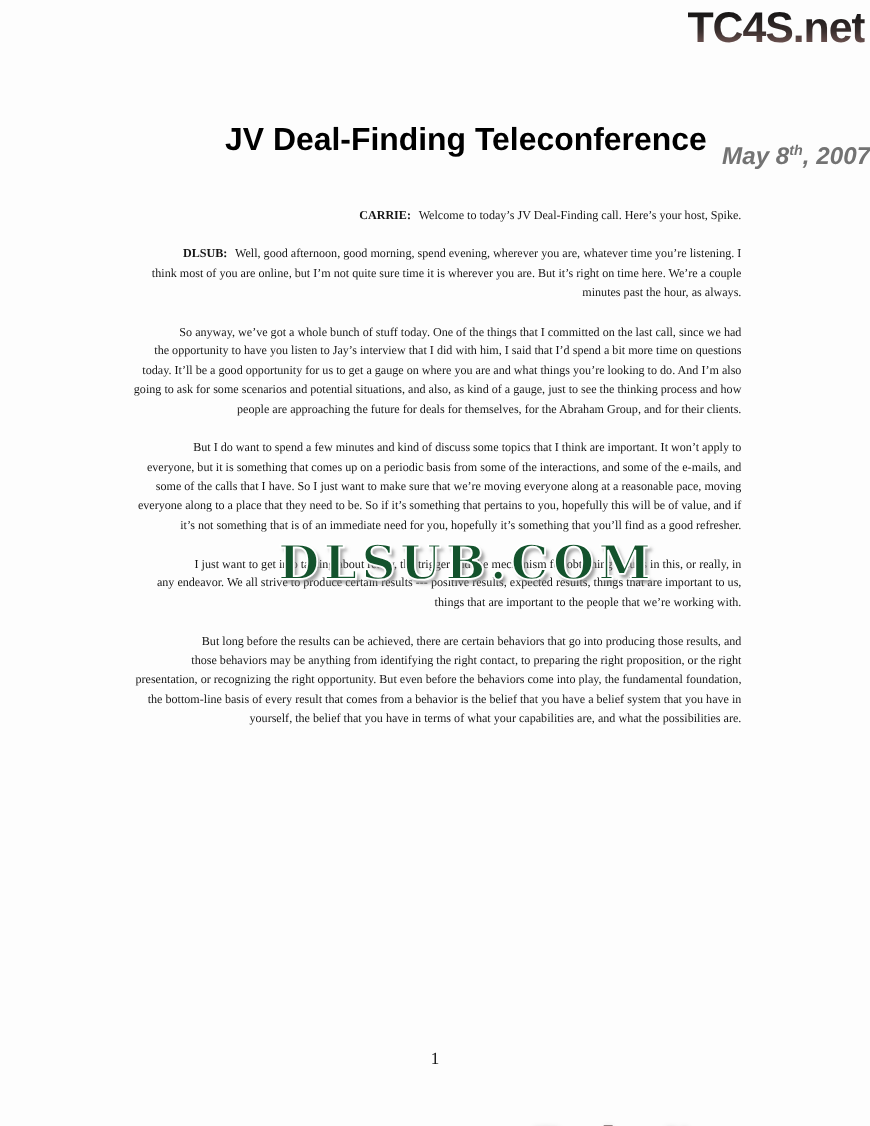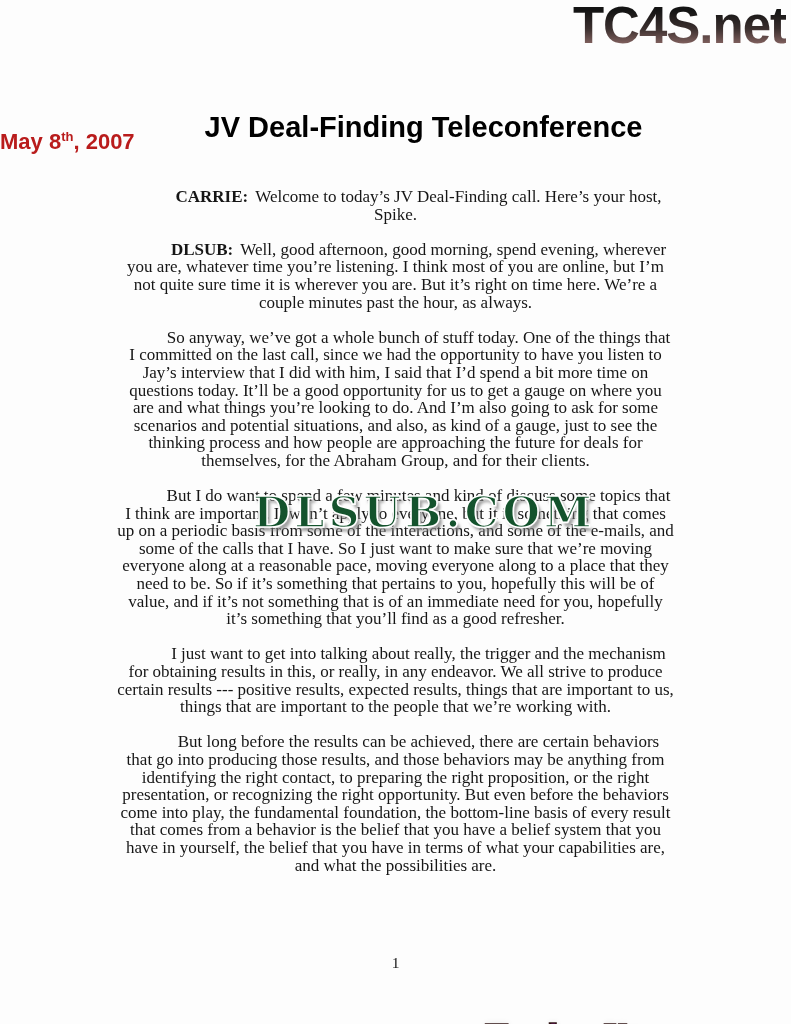--- a/index.html
+++ b/index.html
@@ -14,21 +14,21 @@
     color: #161616;
   }
 
   
   .header-logo {
     position: absolute;
     top: 0px;
     right: 5px;
     font-family: "Liberation Sans", sans-serif;
     font-weight: bold;
-    font-size: 51px;
+    font-size: 39px;
     letter-spacing: -1px;
     line-height: 52px;
     background: linear-gradient(to bottom, #141414 20%, #3a2f2e 55%, #9a7370 95%);
     -webkit-background-clip: text;
     background-clip: text;
     color: transparent;
   }
 
   .doc-title {
     position: absolute;
@@ -41,37 +41,38 @@
     font-size: 29px;
     line-height: 32px;
     color: #000;
     padding-left: 28px;
   }
   .doc-date {
     position: absolute;
     top: 124px;
     left: 0;
     width: 100%;
-    text-align: left;
+    text-align: right;
     font-family: "Liberation Sans", sans-serif;
     font-weight: bold;
+    font-style: italic;
     font-size: 22px;
     line-height: 26px;
-    color: #b91c1c;
+    color: #737373;
   }
   .doc-date sup { font-size: 13px; }
 
   .transcript {
     position: absolute;
     top: 188px;
     left: 117px;
     width: 557px;
-    font-size: 17px;
+    font-size: 11px;
     line-height: 17.6px;
-    text-align: center;
+    text-align: right;
   }
   .transcript p {
     margin: 0 0 17.6px 0;
     text-indent: 46px;
   }
   .transcript p.extra-space { margin-top: 6px; }
   .speaker { font-weight: bold; margin-right: 7px; }
   .speaker:empty { margin-right: 0; }
 
   

